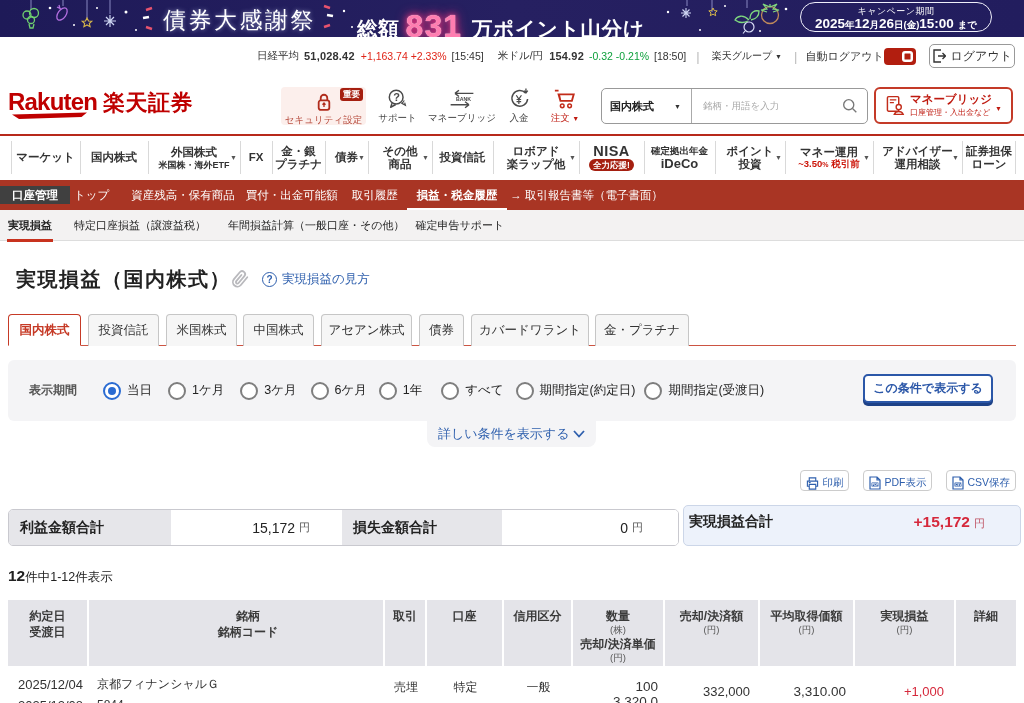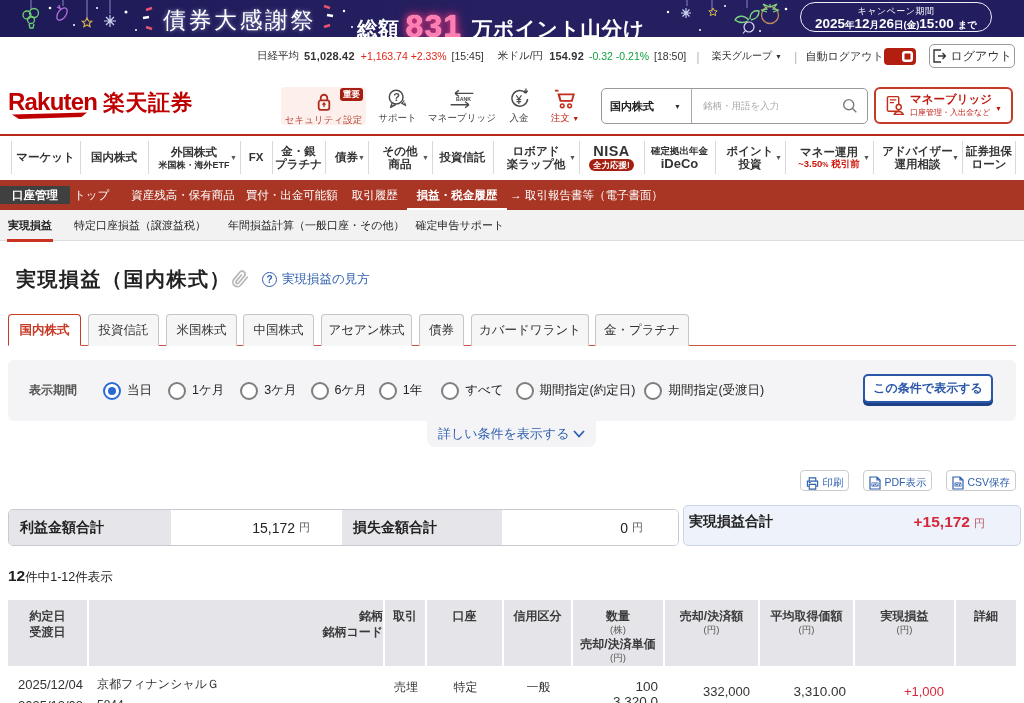--- a/index.html
+++ b/index.html
@@ -475,21 +475,21 @@
       <col style="width:69px">
         <col style="width:92px">
         <col style="width:95px">
         <col style="width:95px">
       <col style="width:101px">
         <col>
     </colgroup>
     <thead>
       <tr>
         <th>約定日<br>受渡日</th>
-        <th style="text-align:right; padding-left:24px">銘柄<br>銘柄コード</th>
+        <th style="text-align:center; padding-left:24px">銘柄<br>銘柄コード</th>
         <th>取引</th>
         <th>口座</th>
         <th>信用区分</th>
         <th>数量<div class="u">(株)</div>売却/決済単価<div class="u">(円)</div></th>
         <th>売却/決済額<div class="u">(円)</div></th>
         <th>平均取得価額<div class="u">(円)</div></th>
         <th>実現損益<div class="u">(円)</div></th>
         <th>詳細</th>
       </tr>
     </thead>

